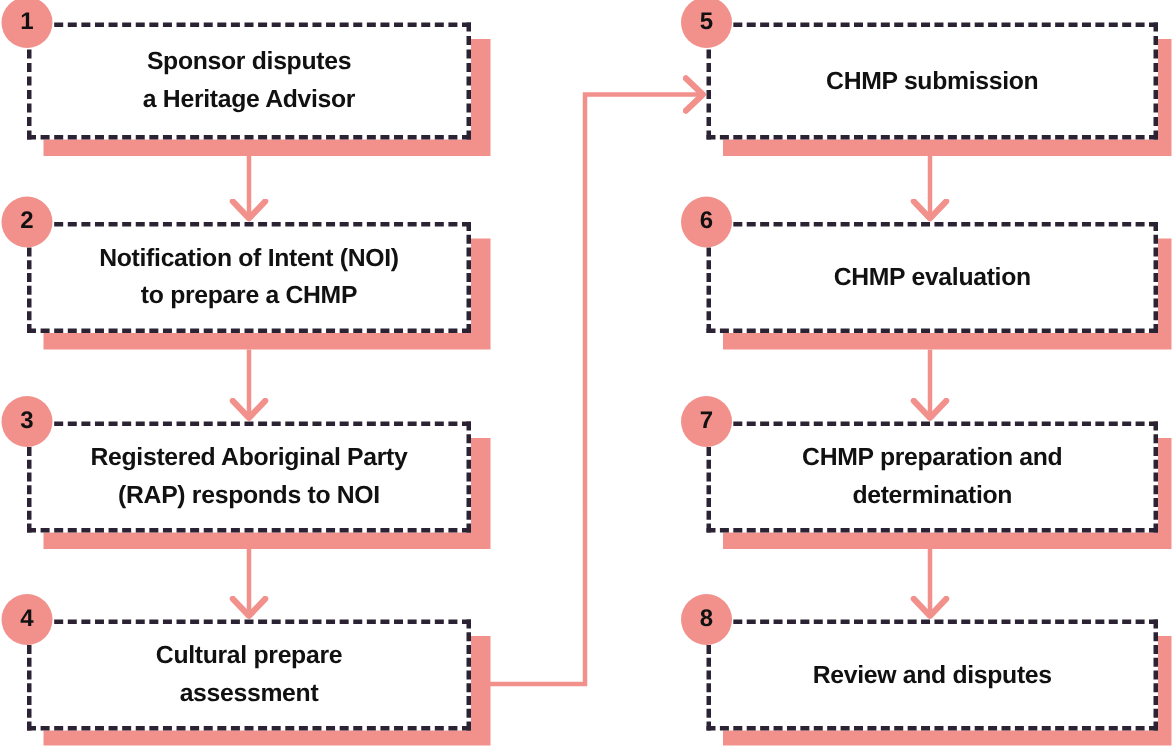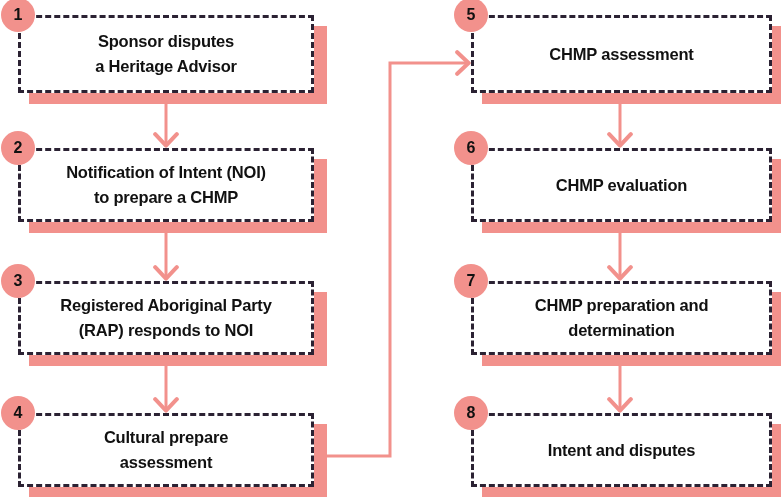--- a/index.html
+++ b/index.html
@@ -167,21 +167,21 @@
     <div class="step-box">
       <div class="step-label">Cultural prepare
 assessment</div>
     </div>
     <div class="step-badge">4</div>
   </div>
 
   <div class="step col-right row-1">
     <div class="step-shadow"></div>
     <div class="step-box">
-      <div class="step-label">CHMP assessment</div>
+      <div class="step-label">CHMP submission</div>
     </div>
     <div class="step-badge">5</div>
   </div>
 
   <div class="step col-right row-2">
     <div class="step-shadow"></div>
     <div class="step-box">
       <div class="step-label">CHMP evaluation</div>
     </div>
     <div class="step-badge">6</div>
@@ -192,18 +192,18 @@
     <div class="step-box">
       <div class="step-label">CHMP preparation and
 determination</div>
     </div>
     <div class="step-badge">7</div>
   </div>
 
   <div class="step col-right row-4">
     <div class="step-shadow"></div>
     <div class="step-box">
-      <div class="step-label">Intent and disputes</div>
+      <div class="step-label">Review and disputes</div>
     </div>
     <div class="step-badge">8</div>
   </div>
 
 </div>
 
 </body></html>

